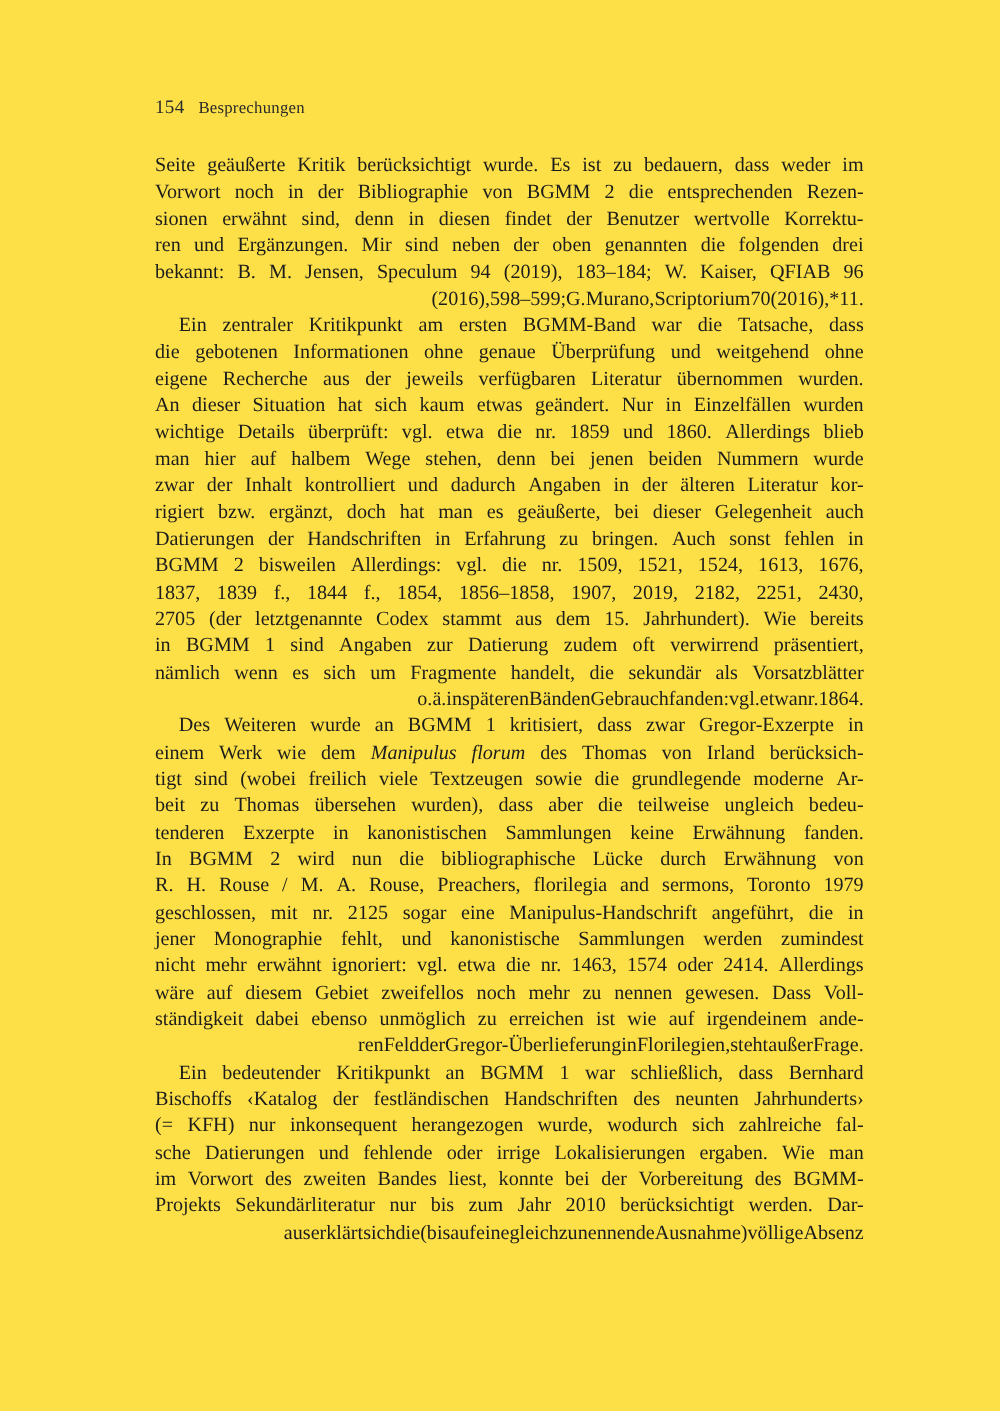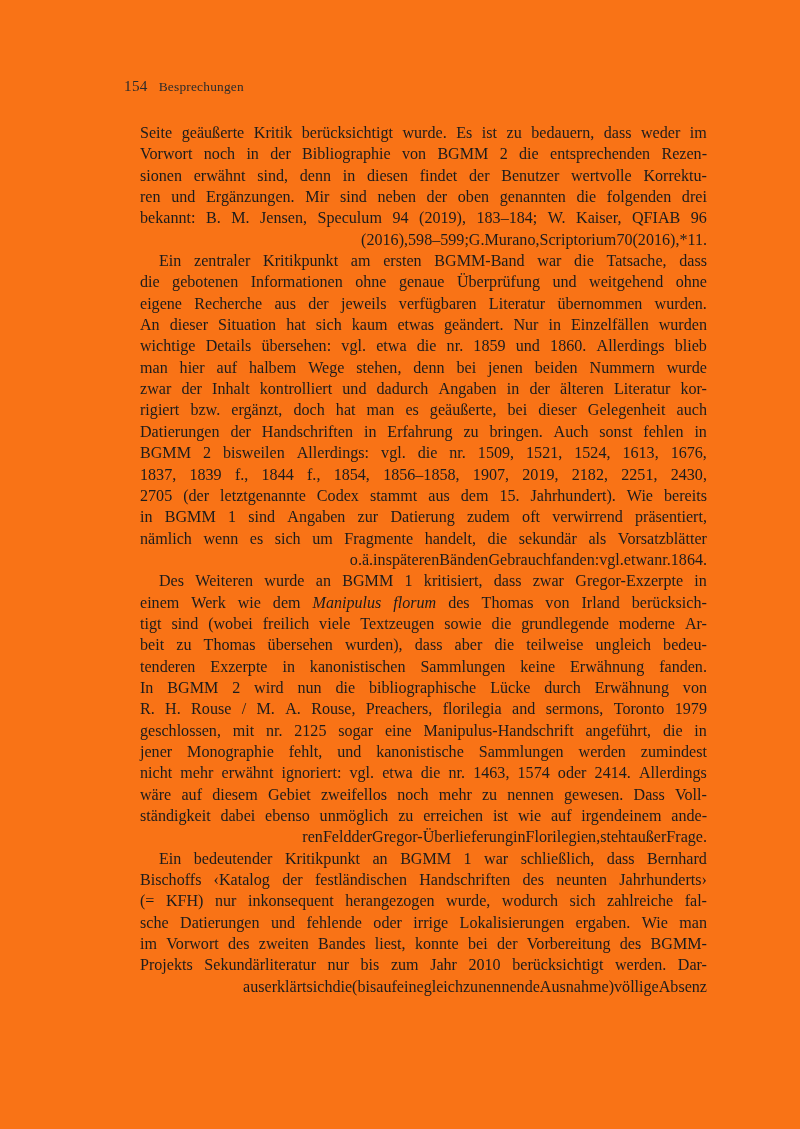--- a/index.html
+++ b/index.html
@@ -11,21 +11,21 @@
     width: 800px;
     height: 1129px;
     font-family: "Liberation Serif", "DejaVu Serif", serif;
     color: #1a1a1a;
     -webkit-font-smoothing: antialiased;
   }
   .page {
     position: relative;
     width: 800px;
     height: 1129px;
-    background: #f97316;
+    background: #fde047;
     overflow: hidden;
   }
   .running-head {
     position: absolute;
     left: 124px;
     top: 78px;
     width: 566px;
     font-size: 13.2px;
     line-height: 16px;
     color: #2b2b2b;
@@ -36,21 +36,21 @@
     font-size: 15.2px;
     margin-right: 11px;
     letter-spacing: 0.02em;
   }
   .running-head .head-title {
     font-size: 13.4px;
     letter-spacing: 0.015em;
   }
   .textblock {
     position: absolute;
-    left: 140px;
+    left: 124px;
     top: 122px;
     width: 567px;
   }
   
   .ln {
     display: flex !important;
     flex-direction: row;
     justify-content: space-between;
     white-space: pre;
   }
@@ -80,21 +80,21 @@
         <div class="ln"><span class="w">sionen</span><span class="w">erwähnt</span><span class="w">sind,</span><span class="w">denn</span><span class="w">in</span><span class="w">diesen</span><span class="w">findet</span><span class="w">der</span><span class="w">Benutzer</span><span class="w">wertvolle</span><span class="w">Korrektu-</span></div>
         <div class="ln"><span class="w">ren</span><span class="w">und</span><span class="w">Ergänzungen.</span><span class="w">Mir</span><span class="w">sind</span><span class="w">neben</span><span class="w">der</span><span class="w">oben</span><span class="w">genannten</span><span class="w">die</span><span class="w">folgenden</span><span class="w">drei</span></div>
         <div class="ln"><span class="w">bekannt:</span><span class="w">B.</span><span class="w">M.</span><span class="w">Jensen,</span><span class="w">Speculum</span><span class="w">94</span><span class="w">(2019),</span><span class="w">183–184;</span><span class="w">W.</span><span class="w">Kaiser,</span><span class="w">QFIAB</span><span class="w">96</span></div>
         <div class="ln last"><span class="w">(2016),</span><span class="w">598–599;</span><span class="w">G.</span><span class="w">Murano,</span><span class="w">Scriptorium</span><span class="w">70</span><span class="w">(2016),</span><span class="w">*11.</span></div>
       </div>
       <div style="font-size: 16.1px; line-height: 21.35px; color: rgb(28, 28, 28);">
         <div class="ln first-indent"><span class="w">Ein</span><span class="w">zentraler</span><span class="w">Kritikpunkt</span><span class="w">am</span><span class="w">ersten</span><span class="w">BGMM-Band</span><span class="w">war</span><span class="w">die</span><span class="w">Tatsache,</span><span class="w">dass</span></div>
         <div class="ln"><span class="w">die</span><span class="w">gebotenen</span><span class="w">Informationen</span><span class="w">ohne</span><span class="w">genaue</span><span class="w">Überprüfung</span><span class="w">und</span><span class="w">weitgehend</span><span class="w">ohne</span></div>
         <div class="ln"><span class="w">eigene</span><span class="w">Recherche</span><span class="w">aus</span><span class="w">der</span><span class="w">jeweils</span><span class="w">verfügbaren</span><span class="w">Literatur</span><span class="w">übernommen</span><span class="w">wurden.</span></div>
         <div class="ln"><span class="w">An</span><span class="w">dieser</span><span class="w">Situation</span><span class="w">hat</span><span class="w">sich</span><span class="w">kaum</span><span class="w">etwas</span><span class="w">geändert.</span><span class="w">Nur</span><span class="w">in</span><span class="w">Einzelfällen</span><span class="w">wurden</span></div>
-        <div class="ln"><span class="w">wichtige</span><span class="w">Details</span><span class="w">übersehen:</span><span class="w">vgl.</span><span class="w">etwa</span><span class="w">die</span><span class="w">nr.</span><span class="w">1859</span><span class="w">und</span><span class="w">1860.</span><span class="w">Allerdings</span><span class="w">blieb</span></div>
+        <div class="ln"><span class="w">wichtige</span><span class="w">Details</span><span class="w">überprüft:</span><span class="w">vgl.</span><span class="w">etwa</span><span class="w">die</span><span class="w">nr.</span><span class="w">1859</span><span class="w">und</span><span class="w">1860.</span><span class="w">Allerdings</span><span class="w">blieb</span></div>
         <div class="ln"><span class="w">man</span><span class="w">hier</span><span class="w">auf</span><span class="w">halbem</span><span class="w">Wege</span><span class="w">stehen,</span><span class="w">denn</span><span class="w">bei</span><span class="w">jenen</span><span class="w">beiden</span><span class="w">Nummern</span><span class="w">wurde</span></div>
         <div class="ln"><span class="w">zwar</span><span class="w">der</span><span class="w">Inhalt</span><span class="w">kontrolliert</span><span class="w">und</span><span class="w">dadurch</span><span class="w">Angaben</span><span class="w">in</span><span class="w">der</span><span class="w">älteren</span><span class="w">Literatur</span><span class="w">kor-</span></div>
         <div class="ln"><span class="w">rigiert</span><span class="w">bzw.</span><span class="w">ergänzt,</span><span class="w">doch</span><span class="w">hat</span><span class="w">man</span><span class="w">es</span><span class="w">geäußerte,</span><span class="w">bei</span><span class="w">dieser</span><span class="w">Gelegenheit</span><span class="w">auch</span></div>
         <div class="ln"><span class="w">Datierungen</span><span class="w">der</span><span class="w">Handschriften</span><span class="w">in</span><span class="w">Erfahrung</span><span class="w">zu</span><span class="w">bringen.</span><span class="w">Auch</span><span class="w">sonst</span><span class="w">fehlen</span><span class="w">in</span></div>
         <div class="ln"><span class="w">BGMM</span><span class="w">2</span><span class="w">bisweilen</span><span class="w">Allerdings:</span><span class="w">vgl.</span><span class="w">die</span><span class="w">nr.</span><span class="w">1509,</span><span class="w">1521,</span><span class="w">1524,</span><span class="w">1613,</span><span class="w">1676,</span></div>
         <div class="ln"><span class="w">1837,</span><span class="w">1839</span><span class="w">f.,</span><span class="w">1844</span><span class="w">f.,</span><span class="w">1854,</span><span class="w">1856–1858,</span><span class="w">1907,</span><span class="w">2019,</span><span class="w">2182,</span><span class="w">2251,</span><span class="w">2430,</span></div>
         <div class="ln"><span class="w">2705</span><span class="w">(der</span><span class="w">letztgenannte</span><span class="w">Codex</span><span class="w">stammt</span><span class="w">aus</span><span class="w">dem</span><span class="w">15.</span><span class="w">Jahrhundert).</span><span class="w">Wie</span><span class="w">bereits</span></div>
         <div class="ln"><span class="w">in</span><span class="w">BGMM</span><span class="w">1</span><span class="w">sind</span><span class="w">Angaben</span><span class="w">zur</span><span class="w">Datierung</span><span class="w">zudem</span><span class="w">oft</span><span class="w">verwirrend</span><span class="w">präsentiert,</span></div>
         <div class="ln"><span class="w">nämlich</span><span class="w">wenn</span><span class="w">es</span><span class="w">sich</span><span class="w">um</span><span class="w">Fragmente</span><span class="w">handelt,</span><span class="w">die</span><span class="w">sekundär</span><span class="w">als</span><span class="w">Vorsatzblätter</span></div>
         <div class="ln last"><span class="w">o.</span><span class="w">ä.</span><span class="w">in</span><span class="w">späteren</span><span class="w">Bänden</span><span class="w">Gebrauch</span><span class="w">fanden:</span><span class="w">vgl.</span><span class="w">etwa</span><span class="w">nr.</span><span class="w">1864.</span></div>

